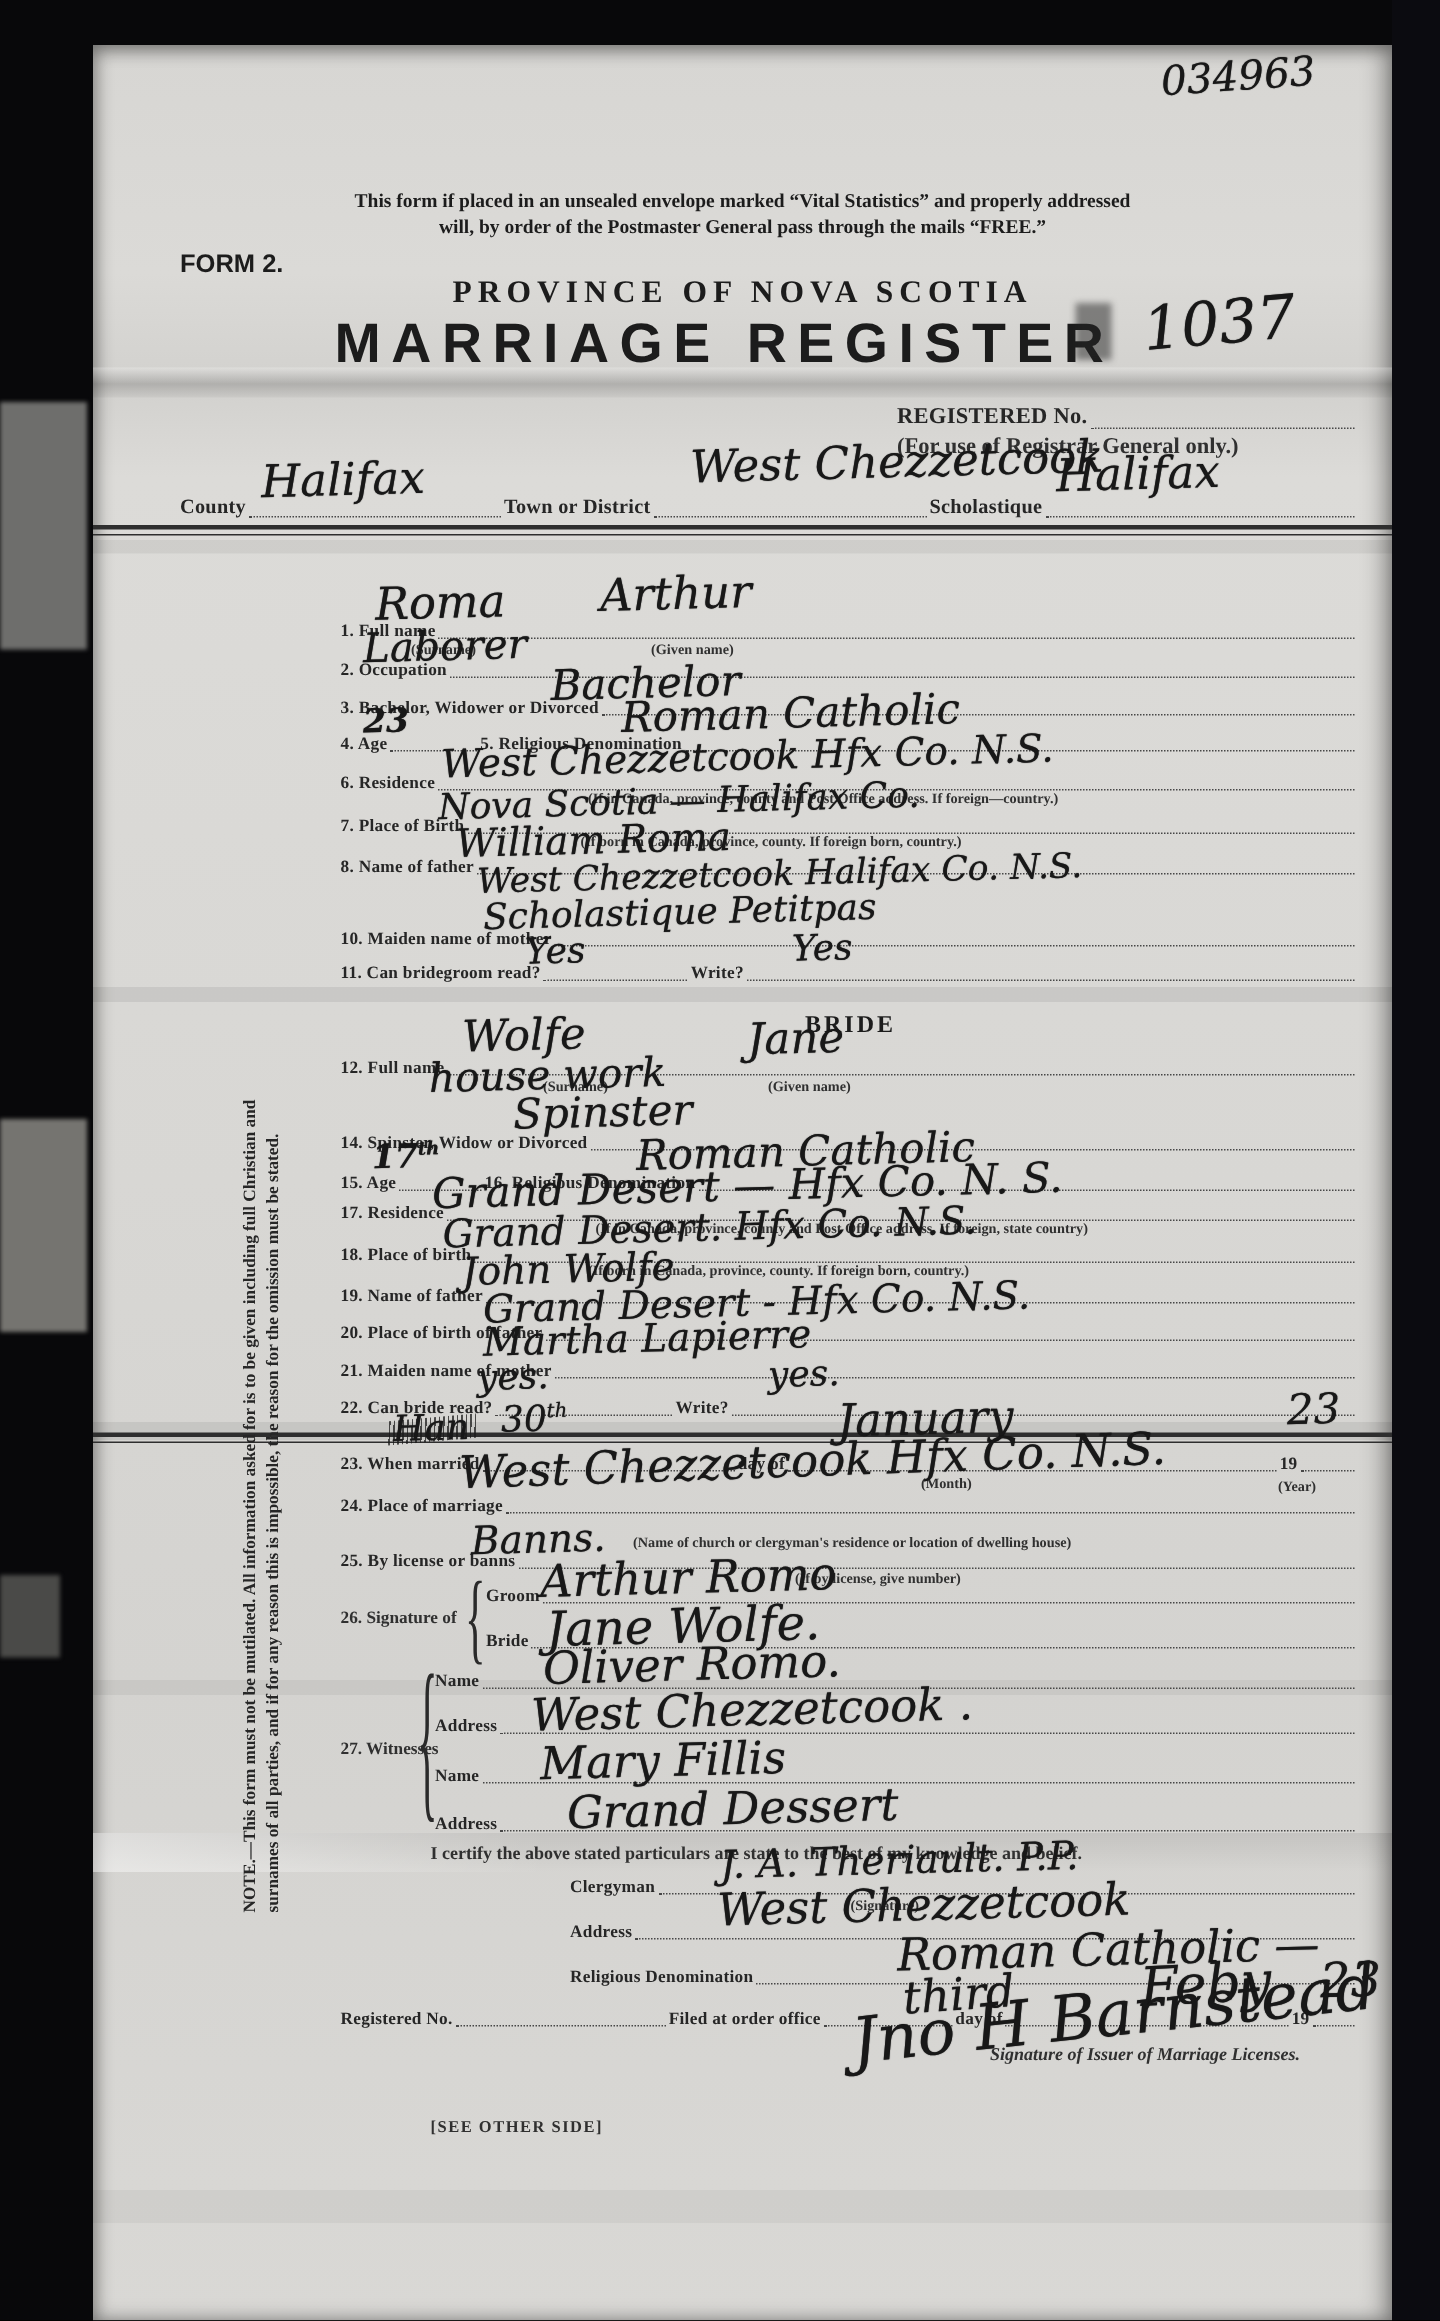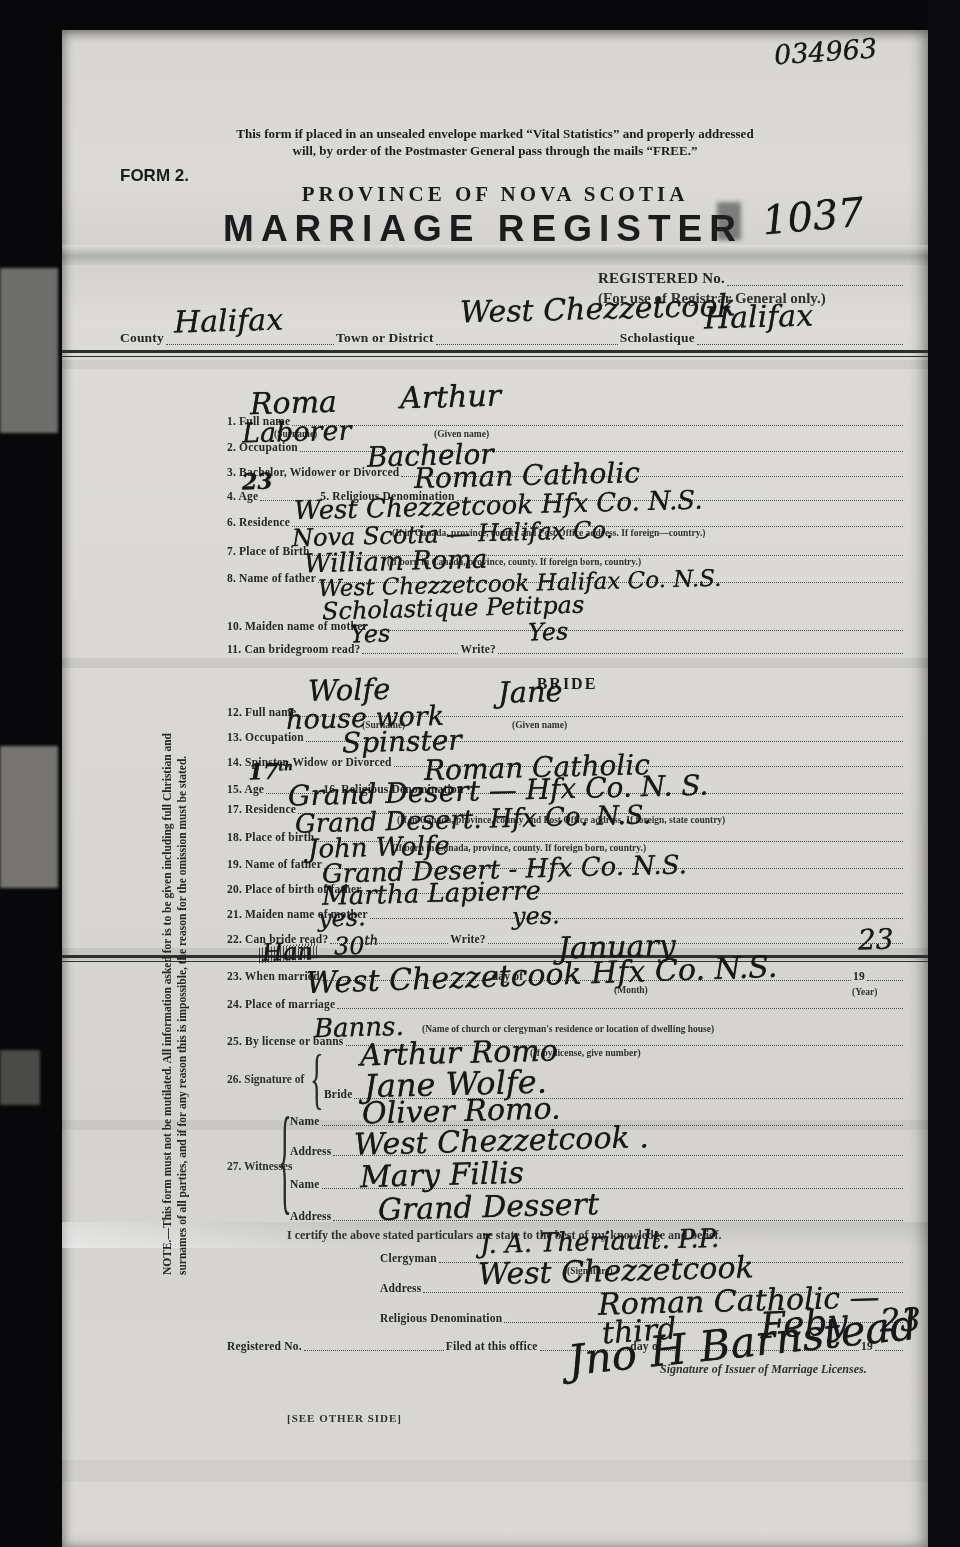--- a/index.html
+++ b/index.html
@@ -150,24 +150,20 @@
 
     <div class="frow" style="top:676px;left:165px;right:23px;">
       <span class="flabel">12. Full name</span>
       <span class="dots"></span>
     </div>
     <div class="sub" style="left:300px;top:690px;">(Surname)</div>
     <div class="sub" style="left:450px;top:690px;">(Given name)</div>
     <div class="hw" style="left:246px;top:646px;font-size:29px;">Wolfe</div>
     <div class="hw" style="left:436px;top:648px;font-size:29px;">Jane</div>
 
-    <div class="frow" style="top:701px;left:165px;right:23px;">
-      <span class="flabel">13. Occupation</span>
-      <span class="dots"></span>
-    </div>
     <div class="hw" style="left:224px;top:674px;font-size:27px;">house work</div>
 
     <div class="frow" style="top:726px;left:165px;right:23px;">
       <span class="flabel">14. Spinster, Widow or Divorced</span>
       <span class="dots"></span>
     </div>
     <div class="hw" style="left:280px;top:698px;font-size:28px;">Spinster</div>
 
     <div class="frow" style="top:753px;left:165px;right:23px;">
       <span class="flabel">15. Age</span>
@@ -246,20 +242,24 @@
 
     <div class="frow" style="top:1005px;left:165px;right:23px;">
       <span class="flabel">25. By license or banns</span>
       <span class="dots"></span>
     </div>
     <div class="sub" style="left:468px;top:1018px;">(If by license, give number)</div>
     <div class="hw" style="left:252px;top:984px;font-size:26px;">Banns.</div>
 
     <div class="sub" style="left:165px;top:1043px;font-size:11.5px;">26. Signature of</div>
     <div class="brace" style="left:248px;top:1016px;font-size:26px;transform:scale(1.1,2.6);">{</div>
+    <div class="frow" style="top:1028px;left:262px;right:23px;">
+      <span class="flabel">Groom</span>
+      <span class="dots"></span>
+    </div>
     <div class="hw" style="left:298px;top:1008px;font-size:30px;">Arthur Romo</div>
     <div class="frow" style="top:1058px;left:262px;right:23px;">
       <span class="flabel">Bride</span>
       <span class="dots"></span>
     </div>
     <div class="hw" style="left:302px;top:1038px;font-size:32px;">Jane Wolfe.</div>
 
     <div class="sub" style="left:165px;top:1130px;font-size:11.5px;">27. Witnesses</div>
     <div class="brace" style="left:216px;top:1072px;font-size:26px;transform:scale(1.1,4.6);">{</div>
     <div class="frow" style="top:1085px;left:228px;right:23px;">
@@ -297,21 +297,21 @@
     <div class="hw" style="left:416px;top:1226px;font-size:30px;">West Chezzetcook</div>
     <div class="frow" style="top:1282px;left:318px;right:23px;">
       <span class="flabel">Religious Denomination</span>
       <span class="dots"></span>
     </div>
     <div class="hw" style="left:536px;top:1256px;font-size:30px;">Roman Catholic —</div>
 
     <div class="frow" style="top:1310px;left:165px;right:23px;">
       <span class="flabel">Registered No.</span>
       <span class="dseg" style="width:140px;"></span>
-      <span class="flabel">Filed at this office</span>
+      <span class="flabel">Filed at order office</span>
       <span class="dots"></span>
       <span class="flabel">day of</span>
       <span class="dots" style="flex:2.2;"></span>
       <span class="flabel">19</span>
       <span class="dseg" style="width:28px;"></span>
     </div>
     <div class="hw" style="left:540px;top:1286px;font-size:30px;transform:rotate(-4deg);">third</div>
     <div class="hw" style="left:698px;top:1276px;font-size:36px;transform:rotate(-3deg);">Feby</div>
     <div class="hw" style="left:818px;top:1274px;font-size:32px;">23</div>
     <div class="hw" style="left:505px;top:1292px;font-size:42px;transform:rotate(-6deg);">Jno H Barnstead</div>

